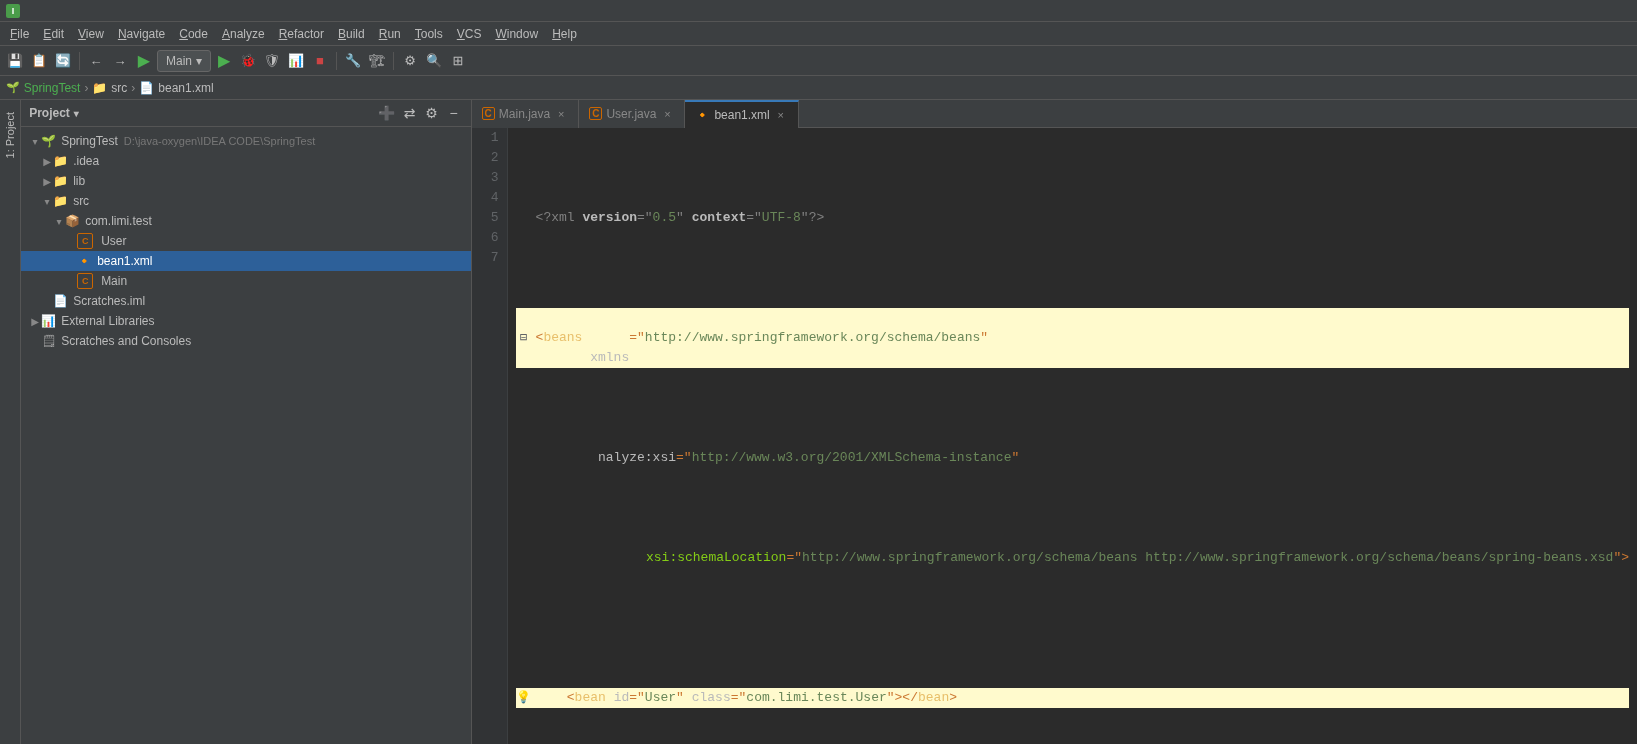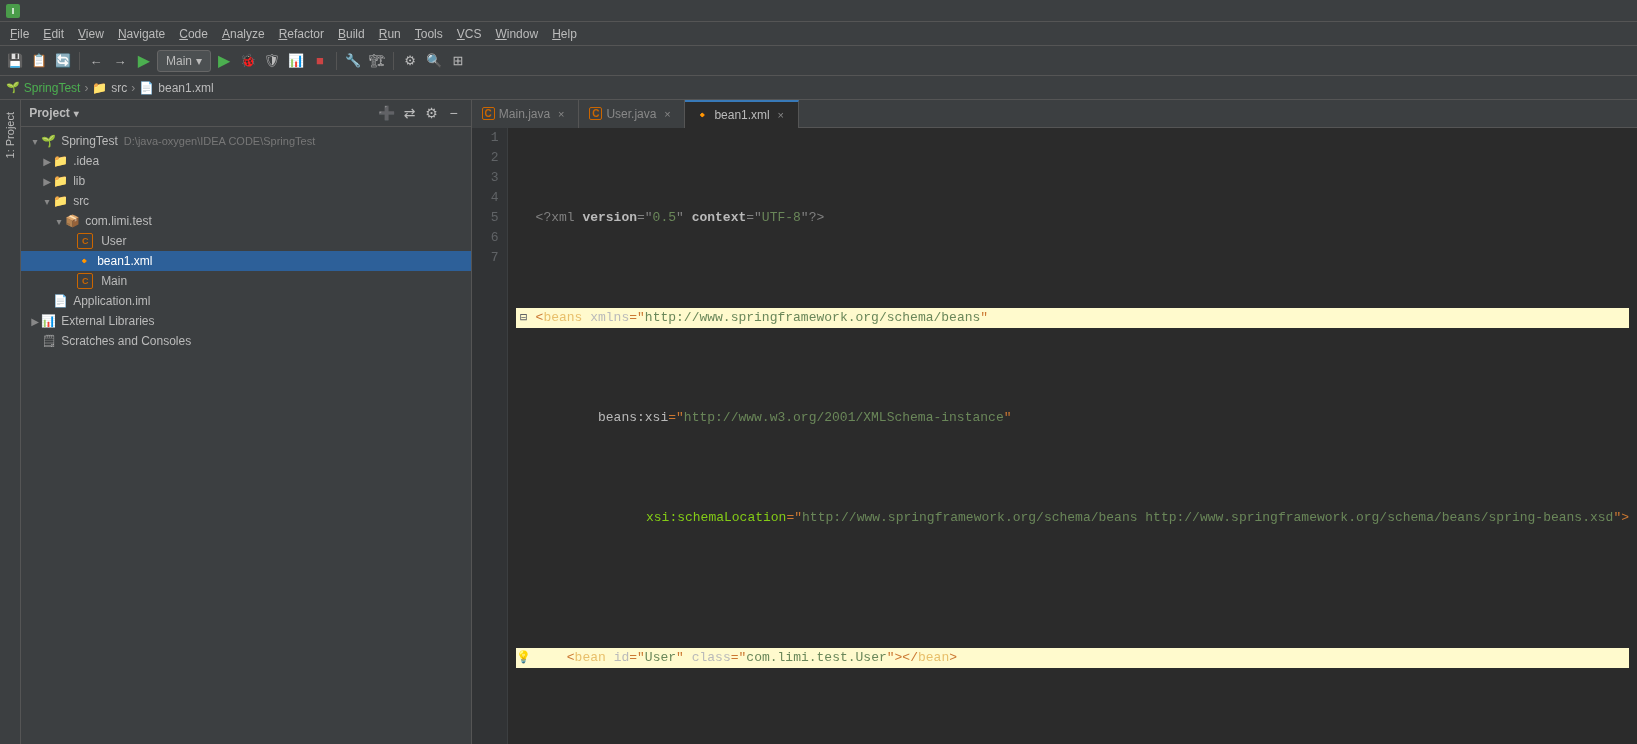--- a/index.html
+++ b/index.html
@@ -403,21 +403,21 @@
         <span class="indent" style="width:40px;"></span>
         <span class="toggle" style="width:12px;"></span>
         <span class="item-icon java-icon" style="color:#cc6600; width:16px; height:16px; background:#3c3f41; border:1px solid #cc6600; font-size:9px; border-radius:2px; font-weight:bold;">C</span>
         <span style="margin-left:4px;">Main</span>
       </div>
 
       <div class="tree-item">
         <span class="indent" style="width:16px;"></span>
         <span class="toggle" style="width:12px;"></span>
         <span class="item-icon iml-icon">📄</span>
-        <span>Application.iml</span>
+        <span>Scratches.iml</span>
       </div>
 
       <div class="tree-item">
         <span class="indent" style="width:4px;"></span>
         <span class="toggle">▶</span>
         <span class="item-icon" style="color:#aaa;">📊</span>
         <span>External Libraries</span>
       </div>
 
       <div class="tree-item">
@@ -465,27 +465,27 @@
 
         
         <div class="code-line">
           <span class="gutter-icon fold-icon"> </span>
           <span class="xml-pi">&lt;?xml </span><span class="xml-attr-name">version</span><span class="xml-pi">="</span><span class="xml-attr-value">0.5</span><span class="xml-pi">" </span><span class="xml-attr-name">context</span><span class="xml-pi">="</span><span class="xml-attr-value">UTF-8</span><span class="xml-pi">"?&gt;</span>
         </div>
 
         
         <div class="code-line" style="background: #fffacd;">
           <span class="gutter-icon fold-icon" style="color:#606366;">⊟</span>
-          <span style="color:#cc7832;">&lt;</span><span style="color:#e8bf6a;">beans</span><span style="color:#bababa;"> </span><span style="color:#bababa;">xmlns</span><span style="color:#cc7832;">="</span><span style="color:#6a8759;">http://www.springframework.org/schema/beans</span><span style="color:#cc7832;">"</span>
+          <span style="color:#cc7832;">&lt;</span><span style="color:#e8bf6a;">beans</span><span style="color:#bababa;"> </span><span style="color:#bababa;margin-top:40px;">xmlns</span><span style="color:#cc7832;">="</span><span style="color:#6a8759;">http://www.springframework.org/schema/beans</span><span style="color:#cc7832;">"</span>
         </div>
 
         
         <div class="code-line">
           <span class="gutter-icon" style="width:16px;"> </span>
-          <span style="color:#bababa;">        </span><span style="color:#bababa;">beans:xsi</span><span style="color:#cc7832;">="</span><span style="color:#6a8759;">http://www.w3.org/2001/XMLSchema-instance</span><span style="color:#cc7832;">"</span>
+          <span style="color:#bababa;">        </span><span style="color:#bababa;">nalyze:xsi</span><span style="color:#cc7832;">="</span><span style="color:#6a8759;">http://www.w3.org/2001/XMLSchema-instance</span><span style="color:#cc7832;">"</span>
         </div>
 
         
         <div class="code-line">
           <span class="gutter-icon" style="width:16px;"> </span>
           <span style="color:#bababa;">        </span><span style="color:#84cc16;margin-left:48px;">xsi:schemaLocation</span><span style="color:#cc7832;">="</span><span style="color:#6a8759;">http://www.springframework.org/schema/beans http://www.springframework.org/schema/beans/spring-beans.xsd</span><span style="color:#cc7832;">"&gt;</span>
         </div>
 
         
 

